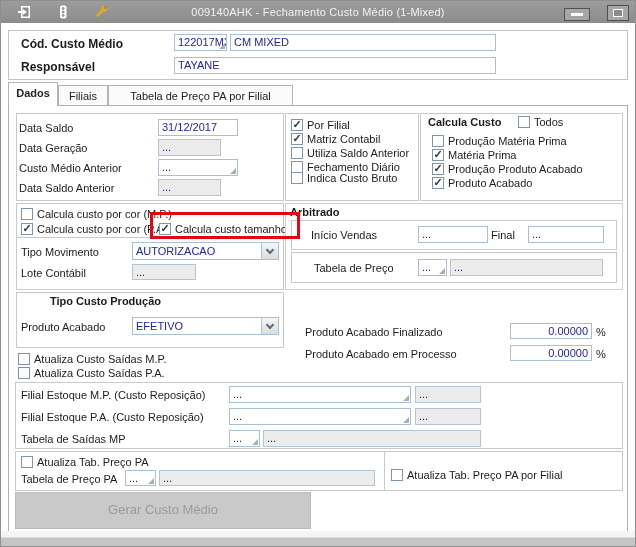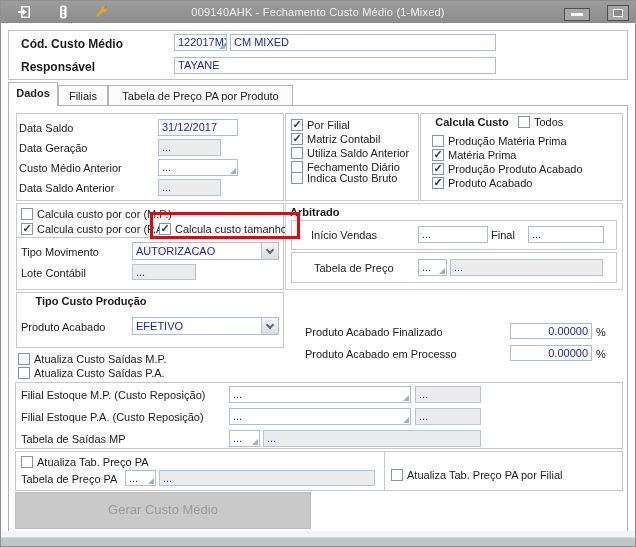--- a/index.html
+++ b/index.html
@@ -98,21 +98,21 @@
 
   <div class="panel" style="left:7px;top:29px;width:620px;height:50px"></div>
   <div class="lbl b hlbl" style="left:20px;top:36px;width:150px">Cód. Custo Médio</div>
   <div class="fld lookup" style="left:173px;top:33px;width:53px">122017MX</div>
   <div class="fld" style="left:229px;top:33px;width:266px">CM MIXED</div>
   <div class="lbl b hlbl" style="left:20px;top:59px;width:150px">Responsável</div>
   <div class="fld" style="left:173px;top:56px;width:322px">TAYANE</div>
 
   <div class="tab active" style="left:7px;top:81px;width:50px;height:24px">Dados</div>
   <div class="tab" style="left:57px;top:84px;width:50px;height:20px">Filiais</div>
-  <div class="tab" style="left:107px;top:84px;width:185px;height:20px">Tabela de Preço PA por Produto</div>
+  <div class="tab" style="left:107px;top:84px;width:185px;height:20px">Tabela de Preço PA por Filial</div>
 
   <div class="panel" style="left:7px;top:104px;width:620px;height:428px;border-color:#b0b0b0"></div>
 
   <div class="gbox" style="left:15px;top:112px;width:268px;height:88px"></div>
   <div class="gbox" style="left:284px;top:112px;width:134px;height:88px"></div>
   <div class="gbox" style="left:419px;top:112px;width:203px;height:88px"></div>
 
   <div class="lbl" style="left:18px;top:121px;width:135px">Data Saldo</div>
   <div class="fld" style="left:157px;top:118px;width:80px">31/12/2017</div>
   <div class="lbl" style="left:18px;top:141px;width:135px">Data Geração</div>
@@ -146,21 +146,21 @@
       </span>
       <span>Fechamento Diário</span>
     </div>
   <div class="cb" style="left:290px;top:170px">
       <span class="bx">
         <i></i>
       </span>
       <span>Indica Custo Bruto</span>
     </div>
 
-  <div class="lbl b" style="left:427px;top:115px;width:88px;text-align:center">Calcula Custo</div>
+  <div class="lbl b" style="left:427px;top:115px;width:88px;text-align:left">Calcula Custo</div>
   <div class="cb" style="left:517px;top:114px">
       <span class="bx">
         <i></i>
       </span>
       <span>Todos</span>
     </div>
   <div class="cb" style="left:431px;top:133px">
       <span class="bx">
         <i></i>
       </span>
@@ -223,21 +223,21 @@
   <div class="lbl" style="left:310px;top:228px;width:100px">Início Vendas</div>
   <div class="fld" style="left:417px;top:225px;width:70px">...</div>
   <div class="lbl" style="left:490px;top:228px;width:33px">Final</div>
   <div class="fld" style="left:527px;top:225px;width:76px">...</div>
   <div class="gbox" style="left:290px;top:251px;width:326px;height:31px"></div>
   <div class="lbl" style="left:313px;top:261px;width:100px">Tabela de Preço</div>
   <div class="fld lookup" style="left:417px;top:258px;width:29px">...</div>
   <div class="fld gray" style="left:449px;top:258px;width:153px">...</div>
 
   <div class="gbox" style="left:15px;top:291px;width:268px;height:56px"></div>
-  <div class="lbl b" style="left:20px;top:294px;width:140px;text-align:center">Tipo Custo Produção</div>
+  <div class="lbl b" style="left:20px;top:294px;width:140px;text-align:right">Tipo Custo Produção</div>
   <div class="lbl" style="left:20px;top:320px;width:108px">Produto Acabado</div>
   <div class="combo" style="left:131px;top:316px;width:147px">
     <span class="cval">EFETIVO</span>
     <span class="cbtn">
         <b class="chev"></b>
       </span>
   </div>
 
   <div class="lbl" style="left:304px;top:325px;width:200px">Produto Acabado Finalizado</div>
   <div class="fld rt" style="left:509px;top:322px;width:82px;height:16px">0.00000</div>

